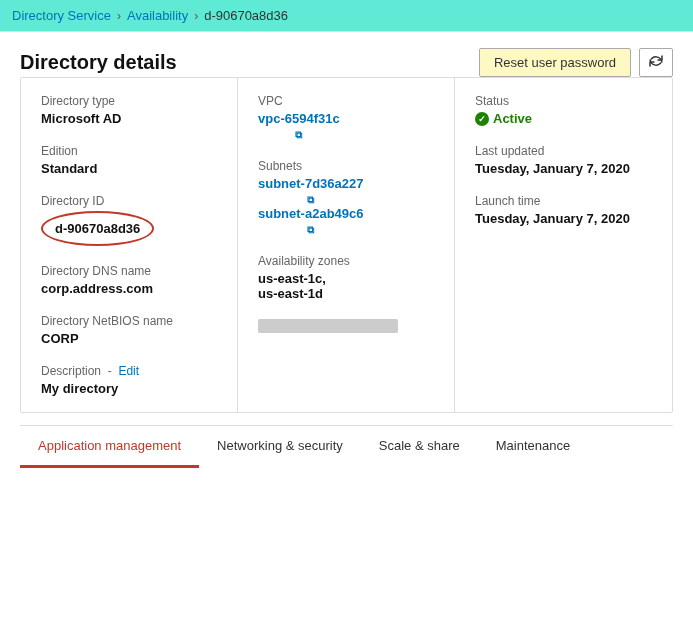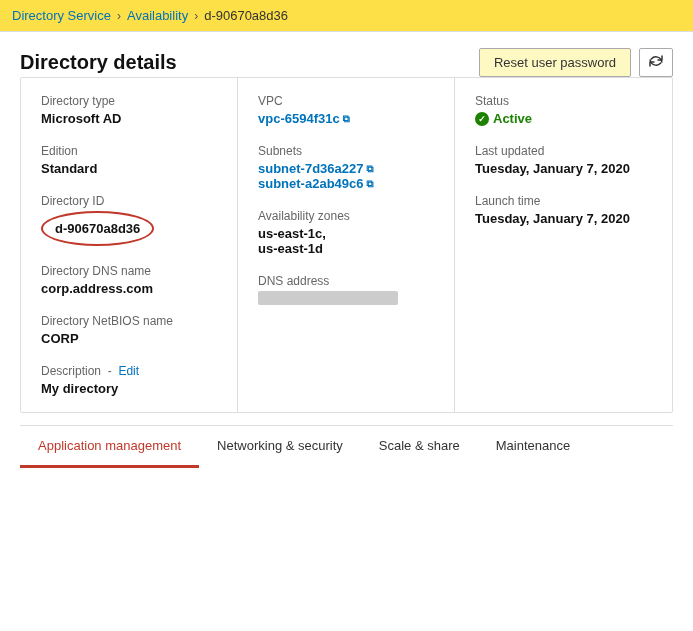--- a/index.html
+++ b/index.html
@@ -7,21 +7,21 @@
       font-family: Arial, sans-serif;
       font-size: 13px;
       color: #333;
       background: #fff;
       width: 693px;
       min-height: 631px;
     }
 
     
     .breadcrumb {
-      background: #fde047;
+      background: #5eead4;
       padding: 8px 12px;
       display: flex;
       align-items: center;
       gap: 6px;
       border-bottom: 1px solid #ddd;
     }
     .breadcrumb-link {
       color: #0073bb;
       text-decoration: none;
       font-size: 13px;
@@ -105,20 +105,21 @@
       color: #111;
       font-size: 13px;
       font-weight: 700;
     }
     .detail-link {
       color: #0073bb;
       text-decoration: none;
       display: inline-flex;
       align-items: center;
       gap: 3px;
+      flex-direction: column;
     }
     .detail-link .ext-icon {
       font-size: 10px;
       color: #0073bb;
     }
     .status-active {
       color: #1d8102;
       display: flex;
       align-items: center;
       gap: 4px;
@@ -266,21 +267,20 @@
             <span>subnet-a2ab49c6</span>
             <span class="ext-icon">⧉</span>
           </a>
         </div>
       </div>
       <div class="detail-group">
         <div class="detail-label">Availability zones</div>
         <div class="detail-value">us-east-1c,<br>us-east-1d</div>
       </div>
       <div class="detail-group">
-        <div class="detail-label">DNS address</div>
         <div class="blurred-value">&nbsp;</div>
       </div>
     </div>
 
     <div class="details-col">
       <div class="detail-group">
         <div class="detail-label">Status</div>
         <div class="detail-value status-active">
           <span class="status-dot">✓</span>
           <span>Active</span>

